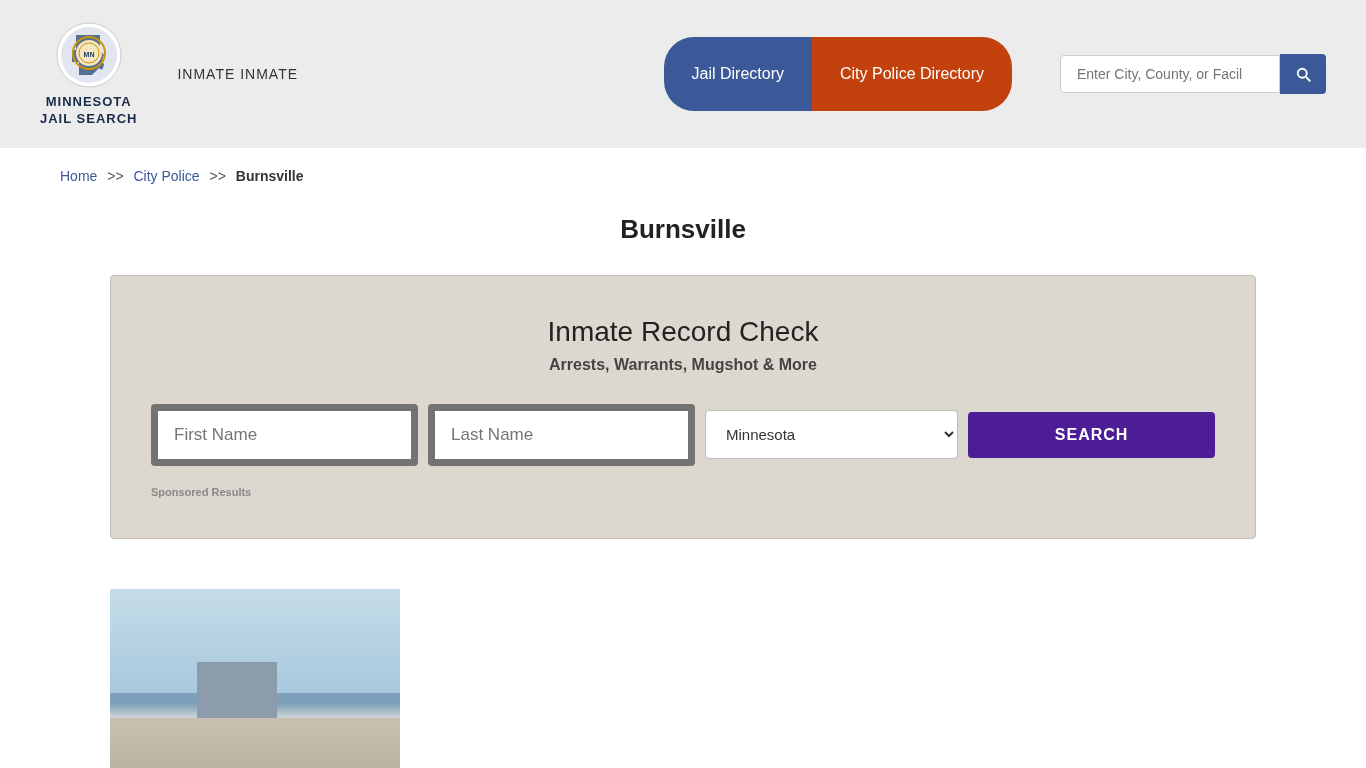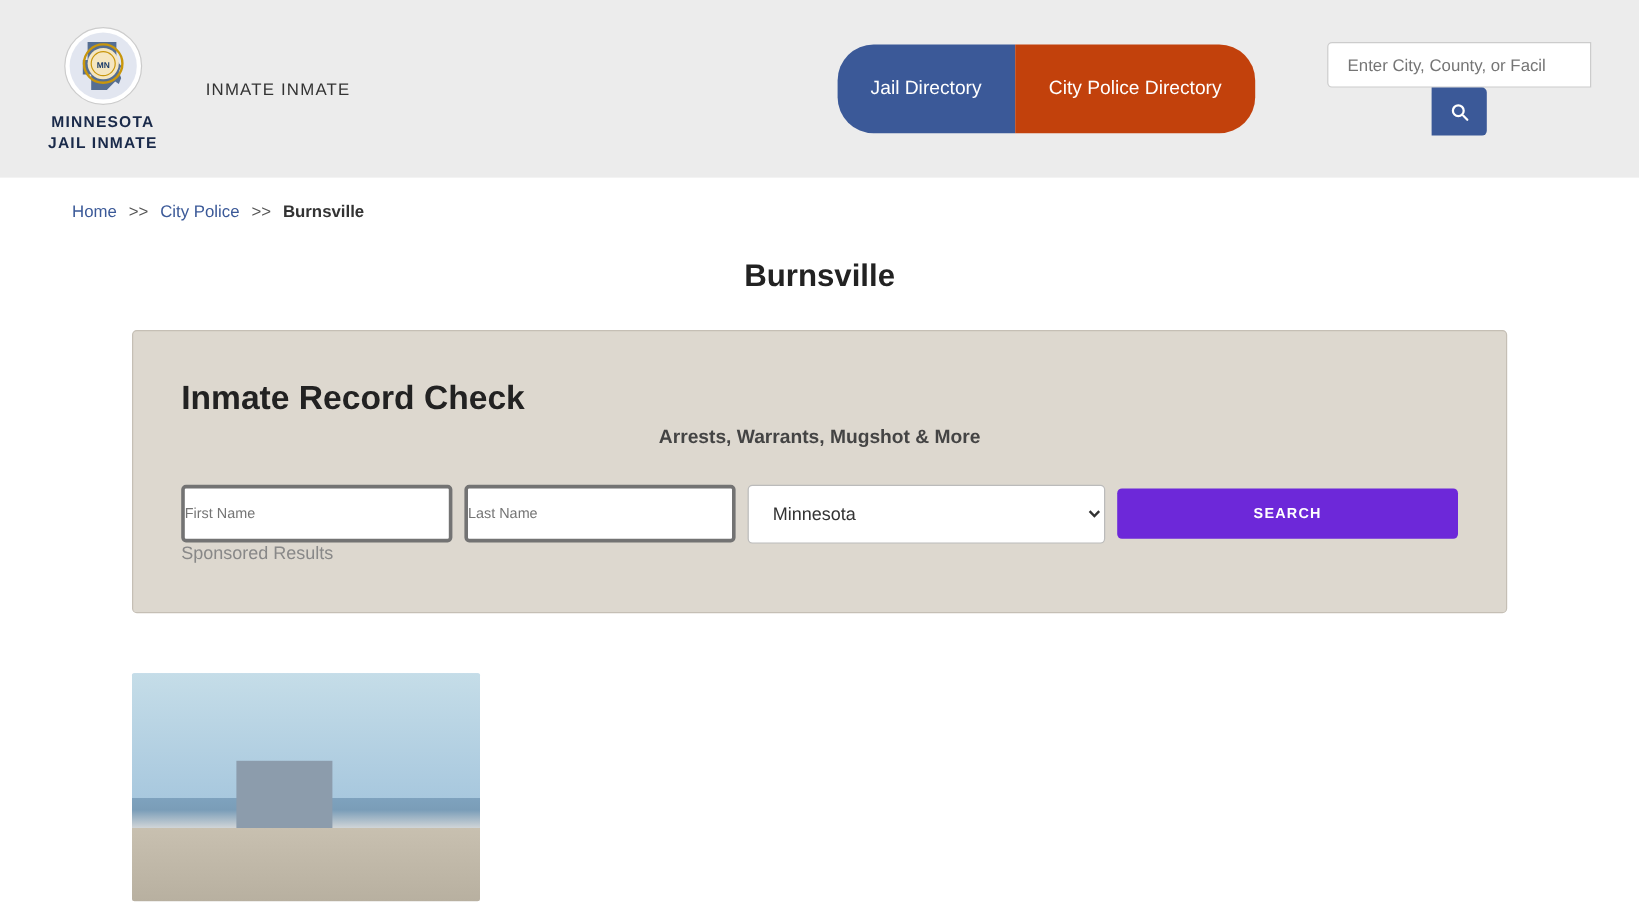--- a/index.html
+++ b/index.html
@@ -61,22 +61,21 @@
       border-radius: 30px 0 0 30px;
     }
     .nav-btn-city {
       background: #c2410c;
       color: #fff;
       border-radius: 0 30px 30px 0;
     }
     .search-bar {
       display: flex;
       align-items: center;
-      margin-left: 30px;
-      flex-direction: column;
+      margin-left: 18px;
     }
     .search-input {
       padding: 10px 16px;
       font-size: 14px;
       border: 1px solid #ccc;
       border-radius: 4px 0 0 4px;
       width: 220px;
       color: #888;
       background: #fff;
     }
@@ -123,70 +122,72 @@
     
     .record-check-box {
       background: #ddd8cf;
       border: 1px solid #c5bfb5;
       border-radius: 4px;
       margin: 0 110px 30px 110px;
       padding: 40px 40px 40px 40px;
     }
     .record-check-title {
       font-size: 28px;
-      font-weight: bold;
+      font-weight: normal;
       color: #222;
-      text-align: left;
+      text-align: center;
       margin-bottom: 8px;
     }
     .record-check-subtitle {
       font-size: 16px;
       color: #444;
       text-align: center;
       margin-bottom: 30px;
       font-weight: bold;
     }
     .record-check-form {
       display: flex;
       gap: 10px;
       align-items: center;
     }
     .form-input {
-      padding: 14px 0;
-      font-size: 12px;
-      border: 3px solid #737373;
+      padding: 14px 16px;
+      font-size: 17px;
+      border: 7px solid #737373;
       border-radius: 4px;
       background: #fff;
       color: #888;
       flex: 1;
     }
     .form-select {
       padding: 14px 16px;
       font-size: 15px;
       border: 1px solid #bbb;
       border-radius: 4px;
       background: #fff;
       color: #333;
       flex: 1.2;
     }
     .search-submit-btn {
-      background: #6d28d9;
+      background: #4c1d95;
       color: #fff;
       border: none;
       padding: 14px 32px;
-      font-size: 12px;
+      font-size: 16px;
       font-weight: bold;
       letter-spacing: 1px;
       border-radius: 4px;
       cursor: pointer;
       flex: 1;
     }
     .sponsored-results {
-      font-size: 15px;
+      margin-top: 20px;
+      font-size: 11px;
       color: #888;
+      font-weight: bold;
     }
 
     
     .bottom-section {
       display: flex;
       gap: 30px;
       padding: 20px 110px 30px 110px;
       align-items: flex-start;
     }
     .city-image {
@@ -236,21 +237,21 @@
 
       <path d="M22,15 L22,30 L18,30 L18,42 L25,42 L25,55 L38,55 L45,48 L48,50 L50,45 L48,40 L50,35 L46,30 L46,15 Z" fill="#1a3a6a" opacity="0.7"></path>
 
       <circle cx="35" cy="33" r="16" fill="none" stroke="#c8960c" stroke-width="2"></circle>
       <circle cx="35" cy="33" r="13" fill="#f5e6c0"></circle>
       <circle cx="35" cy="33" r="10" fill="none" stroke="#c8960c" stroke-width="1"></circle>
       <text x="35" y="37" text-anchor="middle" font-size="7" fill="#1a3a6a" font-weight="bold">MN</text>
     </svg>
     <div class="logo-title">
       <span>MINNESOTA</span><br>
-      <span>JAIL INMATE</span>
+      <span>JAIL SEARCH</span>
     </div>
   </a>
 
   <a class="inmate-search-link" href="#">INMATE INMATE</a>
 
   <div class="nav-buttons">
     <a class="nav-btn nav-btn-jail" href="#">Jail Directory</a>
     <a class="nav-btn nav-btn-city" href="#">City Police Directory</a>
   </div>
 

